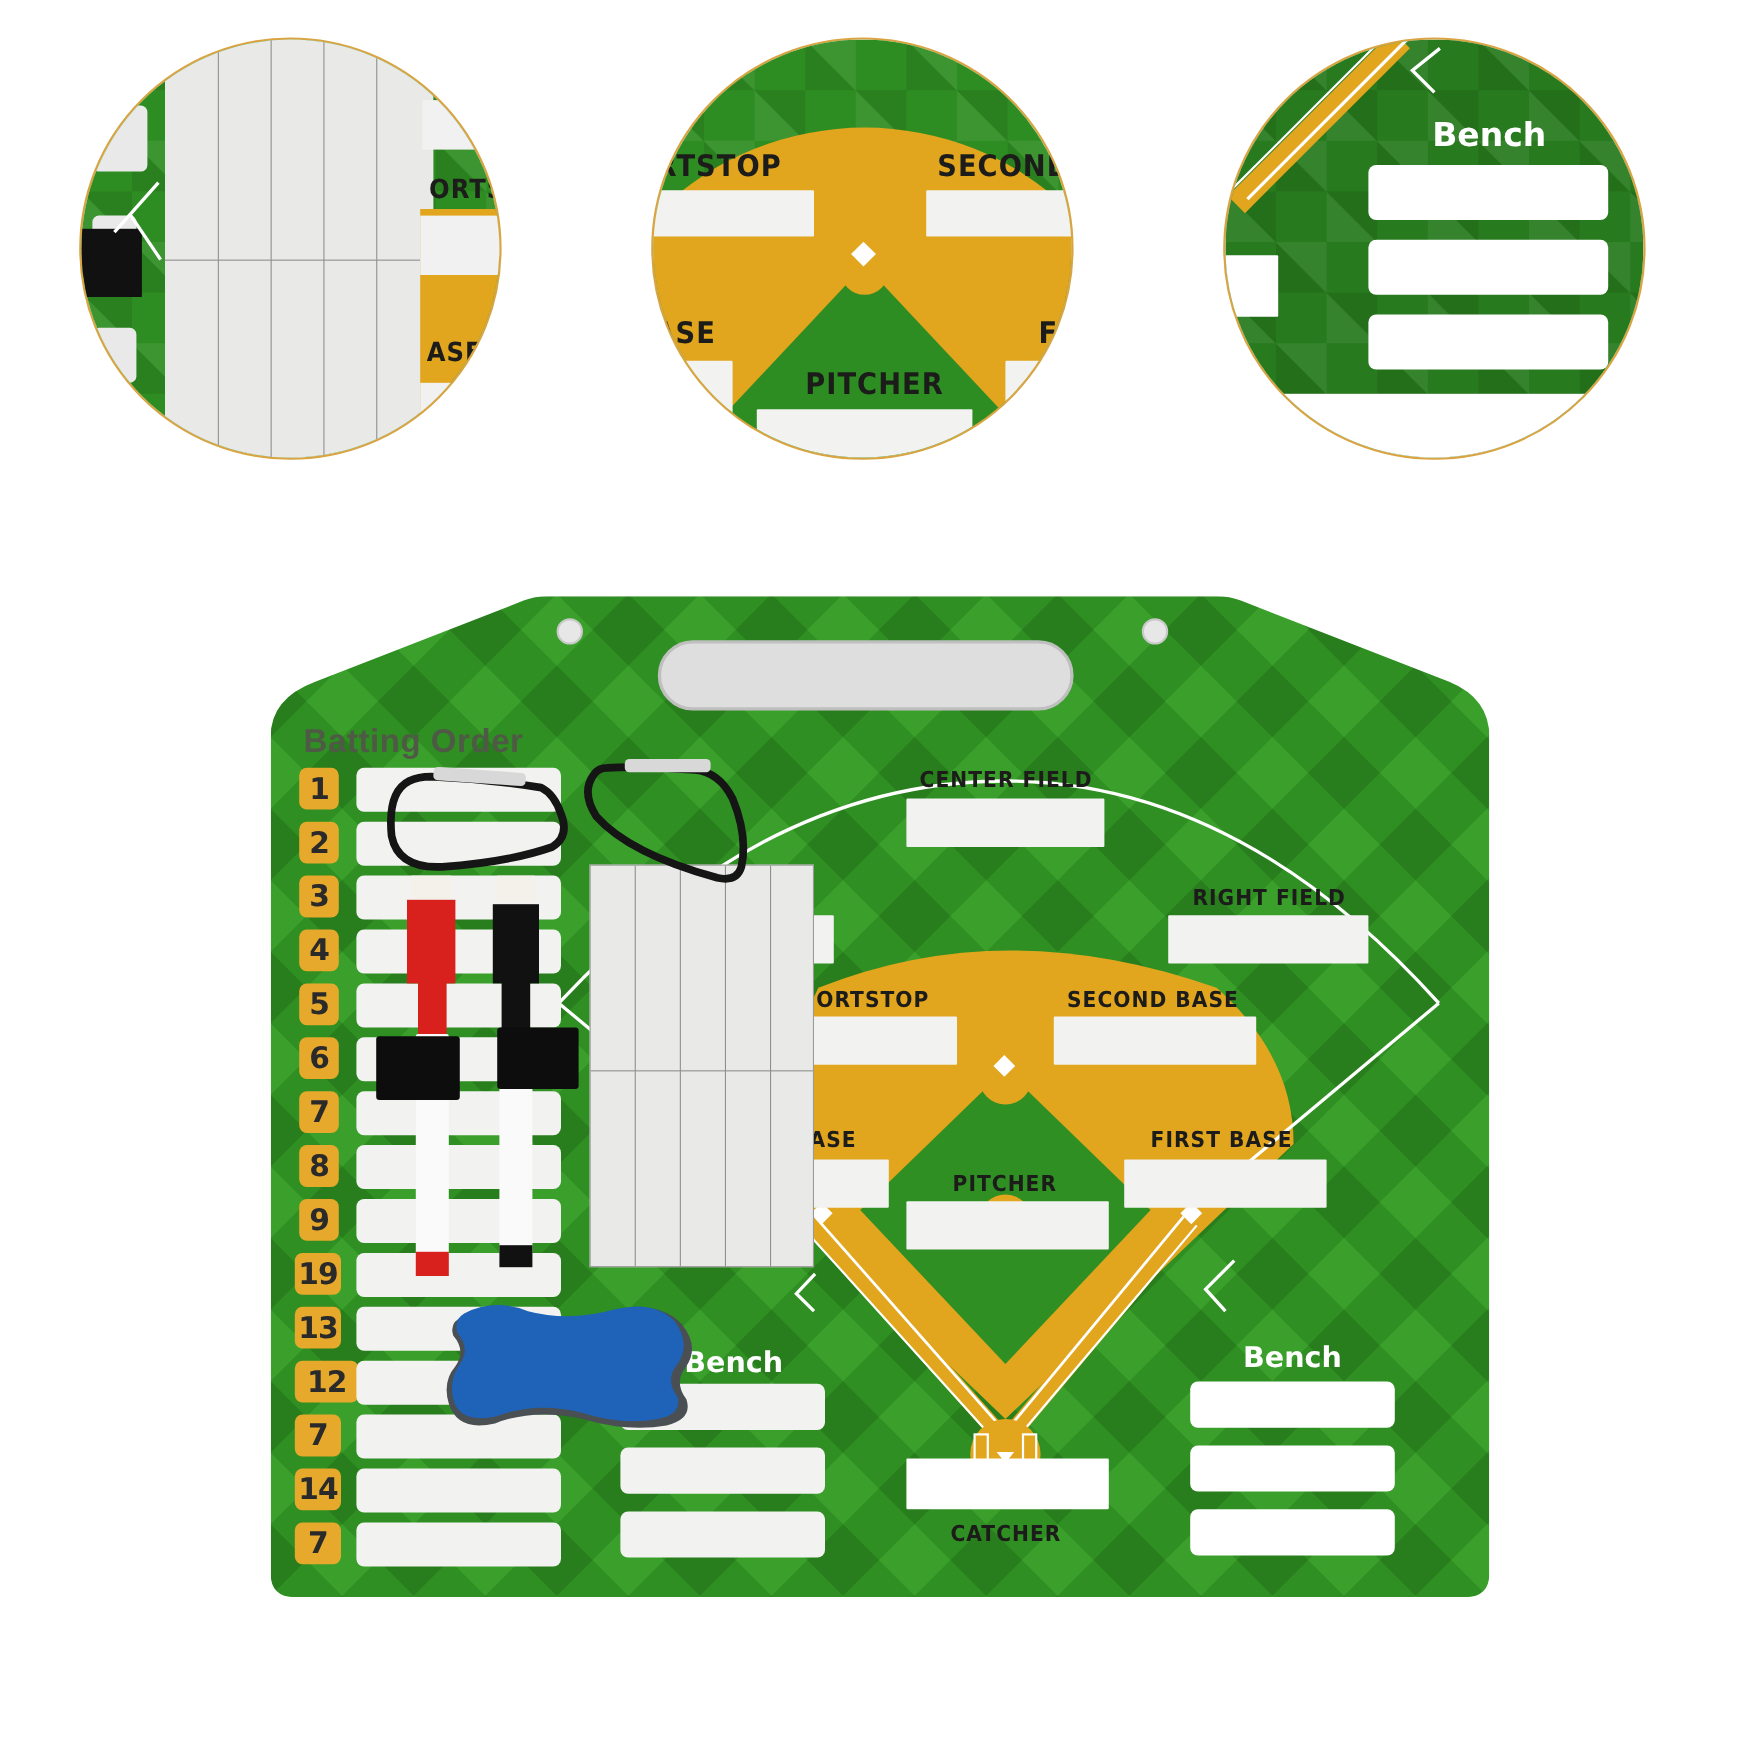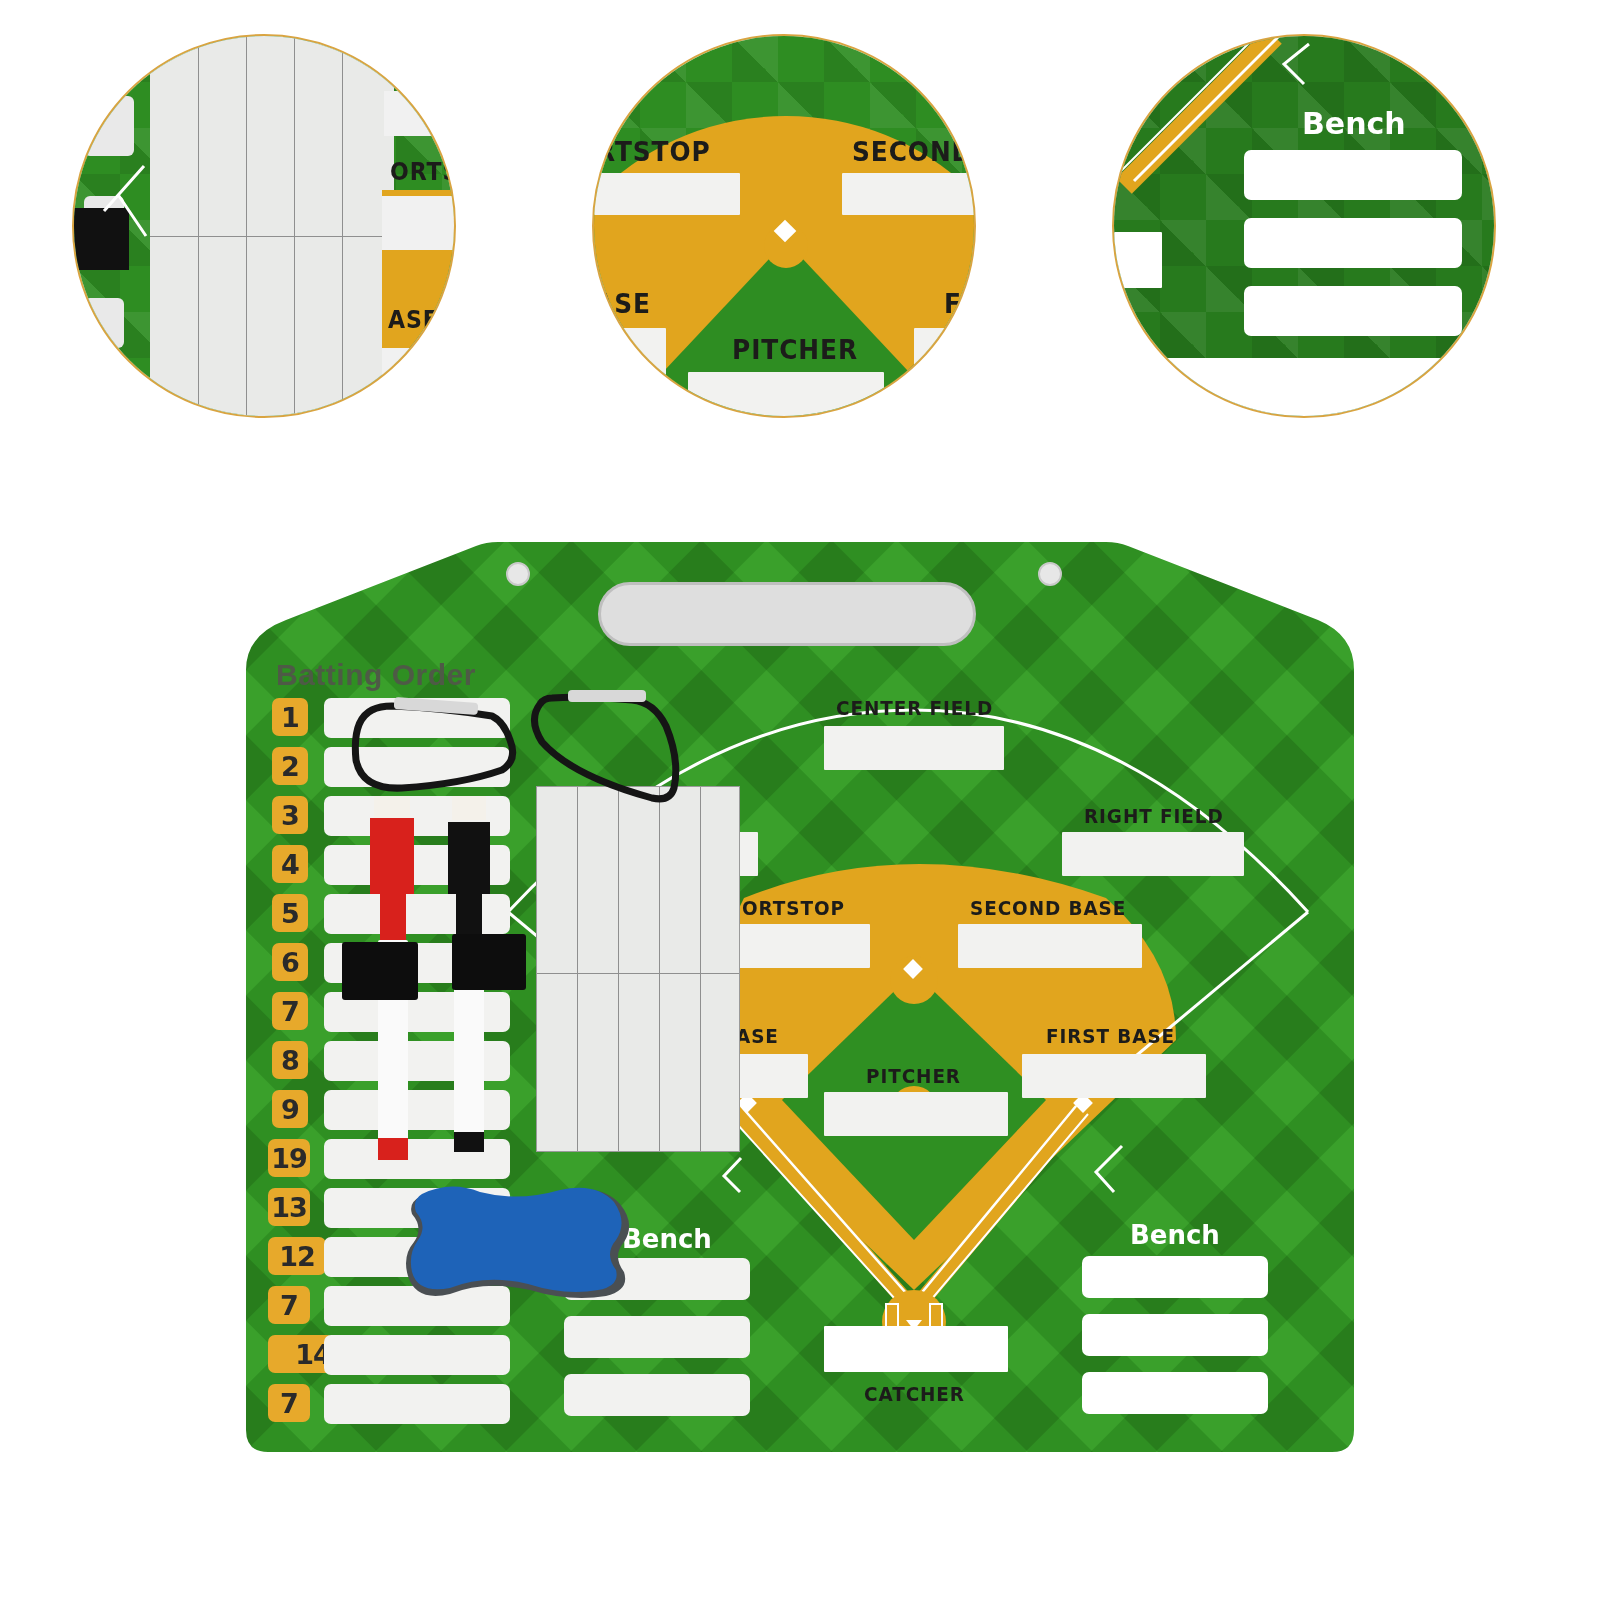--- a/index.html
+++ b/index.html
@@ -163,21 +163,21 @@
   <div class="num" style="left:26px;top:305px;">4</div>
   <div class="num" style="left:26px;top:354px;">5</div>
   <div class="num" style="left:26px;top:403px;">6</div>
   <div class="num" style="left:26px;top:452px;">7</div>
   <div class="num" style="left:26px;top:501px;">8</div>
   <div class="num" style="left:26px;top:550px;">9</div>
   <div class="num" style="left:22px;top:599px;width:42px;">19</div>
   <div class="num" style="left:22px;top:648px;width:42px;">13</div>
   <div class="num" style="left:22px;top:697px;width:58px;">12</div>
   <div class="num" style="left:22px;top:746px;width:42px;">7</div>
-  <div class="num" style="left:22px;top:795px;width:42px;padding-left:24px;">14</div>
+  <div class="num" style="left:22px;top:795px;width:42px;">14</div>
   <div class="num" style="left:22px;top:844px;width:42px;">7</div>
 
   <div class="slot" style="left:78px;top:158px;width:186px;height:40px;"></div>
   <div class="slot" style="left:78px;top:207px;width:186px;height:40px;"></div>
   <div class="slot" style="left:78px;top:256px;width:186px;height:40px;"></div>
   <div class="slot" style="left:78px;top:305px;width:186px;height:40px;"></div>
   <div class="slot" style="left:78px;top:354px;width:186px;height:40px;"></div>
   <div class="slot" style="left:78px;top:403px;width:186px;height:40px;"></div>
   <div class="slot" style="left:78px;top:452px;width:186px;height:40px;"></div>
   <div class="slot" style="left:78px;top:501px;width:186px;height:40px;"></div>

